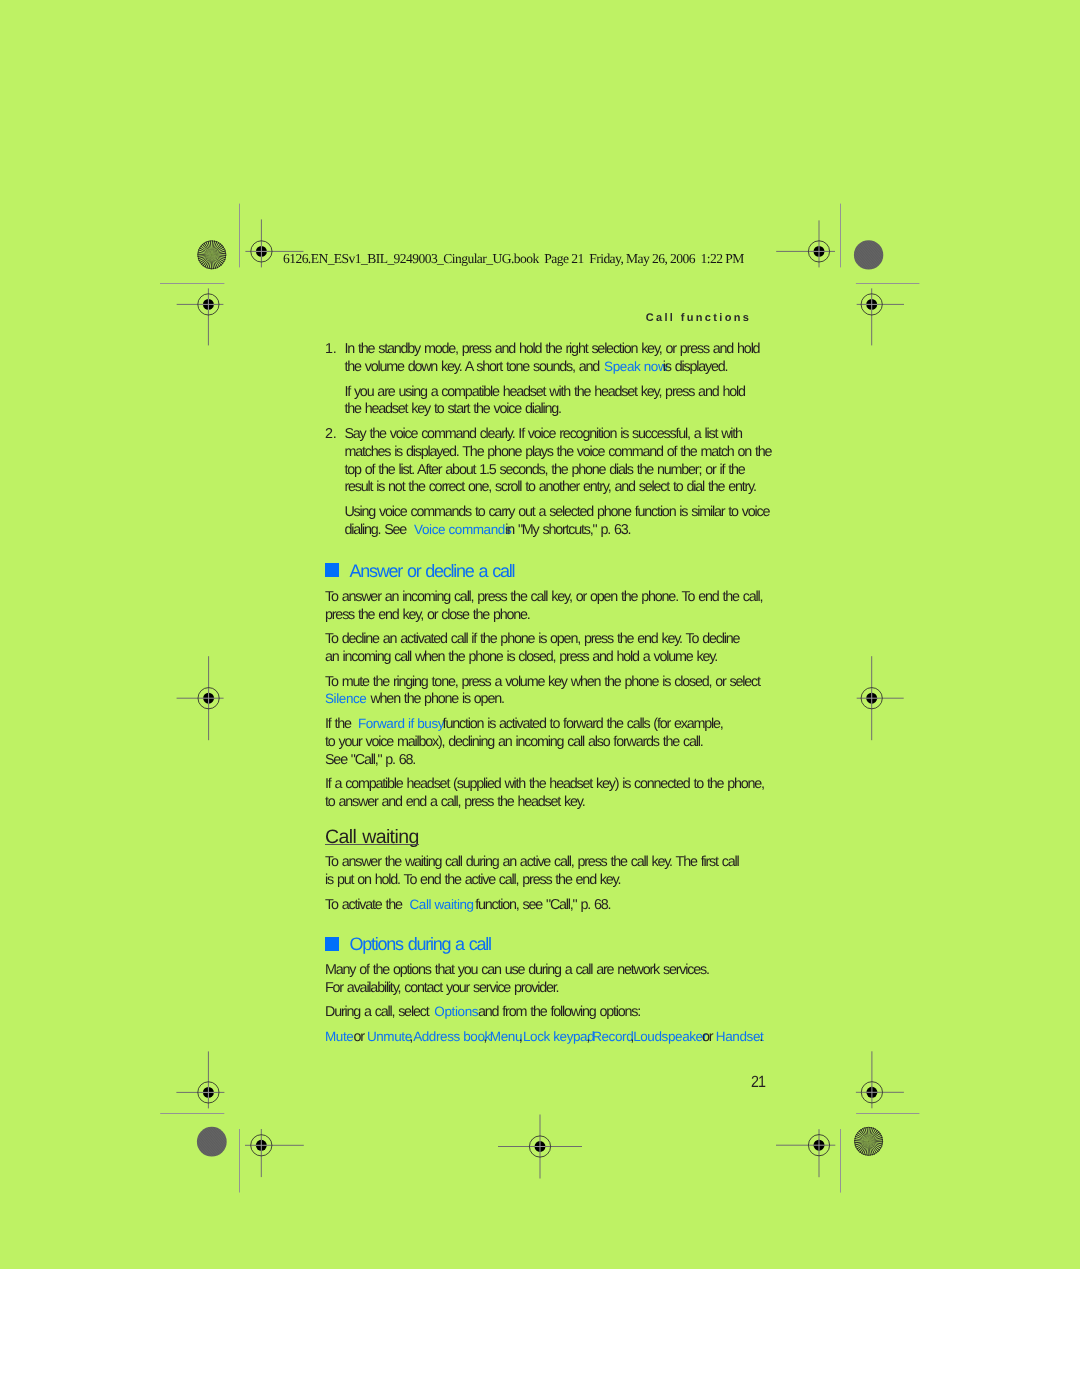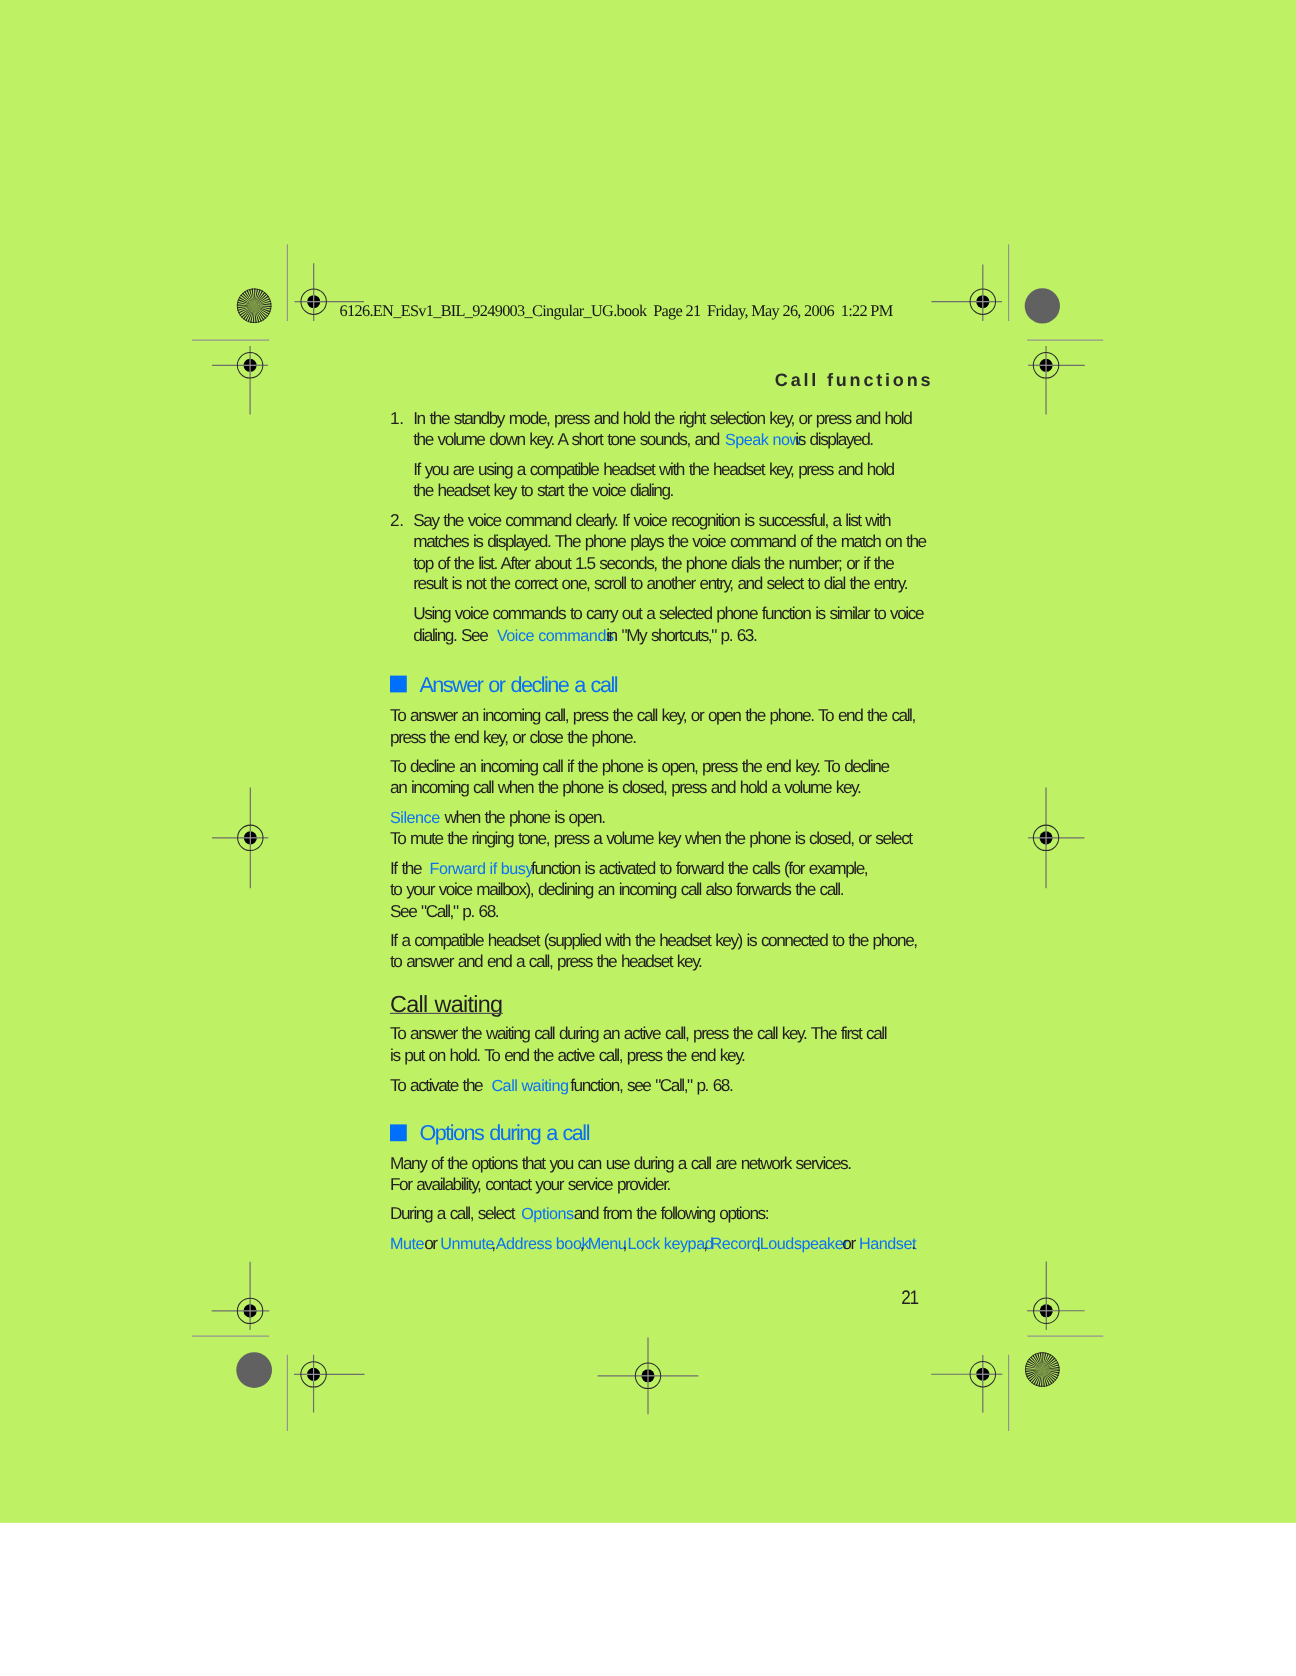--- a/index.html
+++ b/index.html
@@ -15,21 +15,21 @@
   .marks{position:absolute;left:0;top:0;width:1080px;height:1397px;}
 
   
   .filehdr{position:absolute;left:283px;top:251.3px;
            font-family:"Liberation Serif",serif;
            font-size:13.6px;line-height:16px;color:#161616;
            letter-spacing:-0.58px;white-space:pre;}
 
   
   .runhead{position:absolute;left:645.7px;top:310.9px;
-           font-size:15px;font-weight:bold;line-height:14px;
+           font-size:11px;font-weight:bold;line-height:14px;
            letter-spacing:2.35px;color:#2b2b2b;white-space:pre;}
 
   
   .col{position:absolute;left:325px;top:341.3px;width:452px;
        font-size:14.35px;line-height:17.72px;color:#231f20;
        letter-spacing:-1.2px;word-spacing:1.15px;}
   .col .p{margin:0;height:17.72px;line-height:17.72px;overflow:visible;}
   .col .gap{height:7.0px;}
   .blue{color:#0d72f4;font-size:13.5px;letter-spacing:-0.4px;word-spacing:0px;line-height:15px;}
   .fw{white-space:pre;}
@@ -318,27 +318,27 @@
       </div>
       <div class="gap" style="height: 20.5px;"></div>
       <div class="sec"><span class="sq"></span><span>Answer or decline a call</span></div>
       <div class="gap" style="height: 6.8px;"></div>
       <div>
         <div class="p"><span>To answer an incoming call, press the call key, or open the phone. To end the call,</span></div>
         <div class="p"><span>press the end key, or close the phone.</span></div>
       </div>
       <div class="gap"></div>
       <div>
-        <div class="p"><span>To decline an incoming call if the phone is open, press the end key. To decline</span></div>
+        <div class="p"><span>To decline an activated call if the phone is open, press the end key. To decline</span></div>
         <div class="p"><span>an incoming call when the phone is closed, press and hold a volume key.</span></div>
       </div>
       <div class="gap"></div>
       <div>
+        <div class="p"><span>To mute the ringing tone, press a volume key when the phone is closed, or select</span></div>
         <div class="p"><span class="blue">Silence</span><span> when the phone is open.</span></div>
-        <div class="p"><span>To mute the ringing tone, press a volume key when the phone is closed, or select</span></div>
       </div>
       <div class="gap"></div>
       <div>
         <div class="p"><span class="fw" style="margin-right: 3.11875px;">If the </span><span class="blue fw" style="margin-right: -1.58125px; text-align: center;">Forward if busy</span><span>function is activated to forward the calls (for example,</span></div>
         <div class="p"><span>to your voice mailbox), declining an incoming call also forwards the call.</span></div>
         <div class="p"><span>See "Call," p. 68.</span></div>
       </div>
       <div class="gap"></div>
       <div>
         <div class="p"><span>If a compatible headset (supplied with the headset key) is connected to the phone,</span></div>

